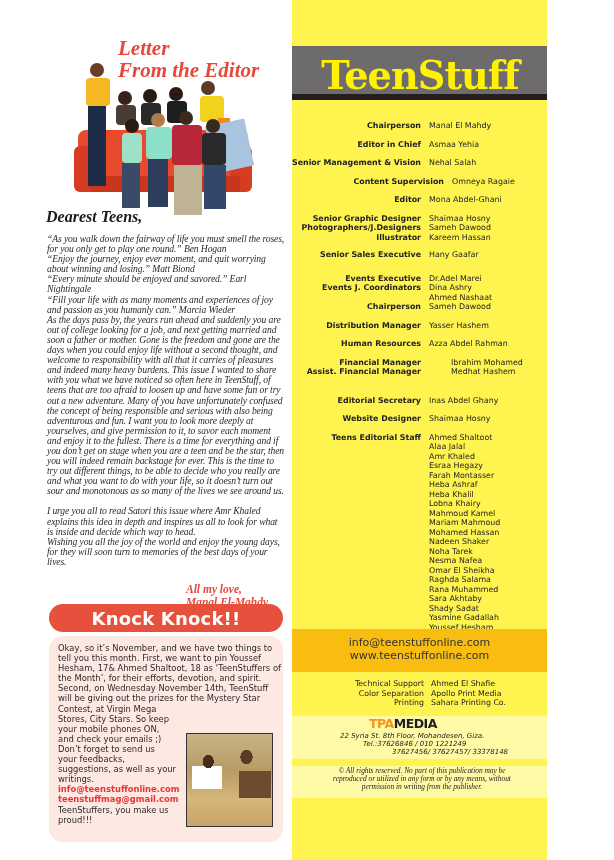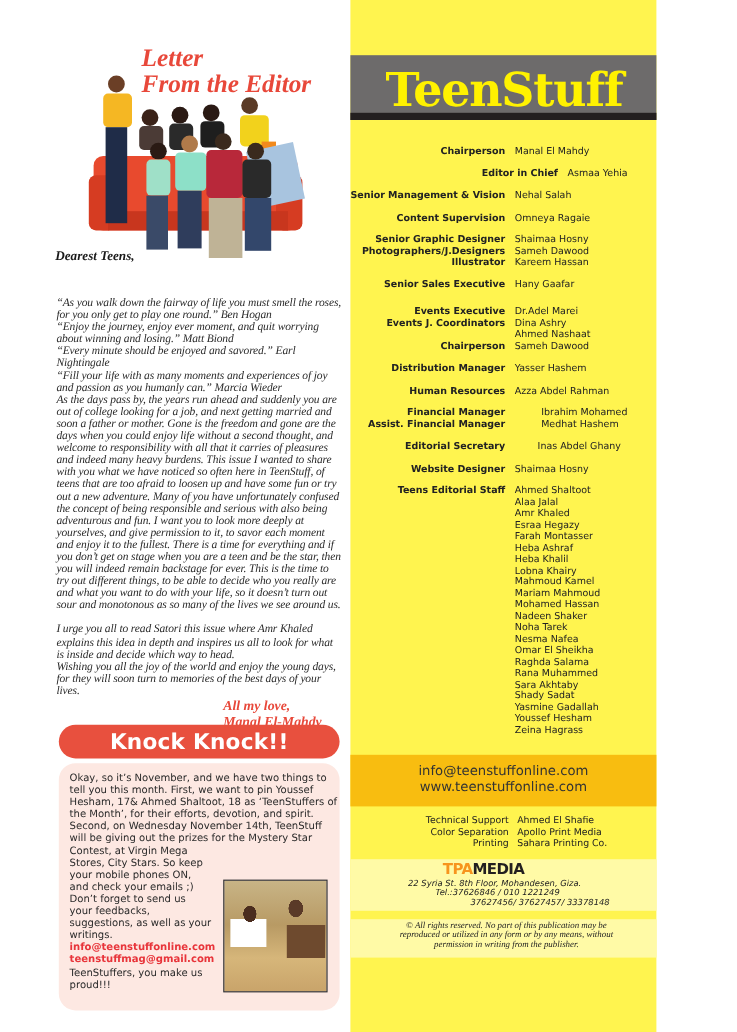--- a/index.html
+++ b/index.html
@@ -11,24 +11,24 @@
     position: absolute; left: 118px; top: 37px;
     font-family: "Liberation Serif", serif; font-style: italic; font-weight: bold;
     color: #e8483a; font-size: 21px; line-height: 22px;
   }
   .photo-group {
     position: absolute; left: 50px; top: 58px; width: 242px; height: 160px;
   }
   .salutation {
     position: absolute; left: 46px; top: 208px;
     font-family: "Liberation Serif", serif; font-style: italic; font-weight: bold;
-    font-size: 11px; color: #1a1a1a;
+    font-size: 16px; color: #1a1a1a;
   }
   .letter-body {
-    position: absolute; left: 47px; top: 248px; width: 238px;
+    position: absolute; left: 47px; top: 234px; width: 238px;
     font-family: "Liberation Serif", serif; font-style: italic;
     font-size: 9.6px; line-height: 10.1px; color: #2a2a2a;
     text-align: left; letter-spacing: -0.1px;
   }
   .letter-body p { margin: 0; }
   .letter-body p.gap { margin-top: 10px; }
   .signoff {
     position: absolute; left: 186px; top: 583px;
     font-family: "Liberation Serif", serif; font-style: italic; font-weight: bold;
     color: #e8483a; font-size: 11.5px; line-height: 13px;
@@ -210,42 +210,50 @@
 
 <div class="masthead" id="masthead">
     <div class="mh-row" style="margin-top: 9px;">
       <div class="mh-role">
         <div>Chairperson</div>
       </div>
       <div class="mh-names">
         <div>Manal El Mahdy</div>
       </div>
     </div>
-    <div class="mh-row" style="margin-top: 9px; padding-left: 44px;">
+    <div class="mh-row" style="margin-top: 9px;">
       <div class="mh-role">
         <div>Editor in Chief</div>
       </div>
       <div class="mh-names">
         <div>Asmaa Yehia</div>
       </div>
     </div>
     <div class="mh-row" style="margin-top: 9px;">
       <div class="mh-role">
         <div>Senior Management &amp; Vision</div>
       </div>
       <div class="mh-names">
         <div>Nehal Salah</div>
       </div>
     </div>
-    <div class="mh-row" style="margin-top: 9px;">
+    <div class="mh-row" style="margin-top: 9px; padding-left: 23px;">
       <div class="mh-role">
         <div>Content Supervision</div>
       </div>
       <div class="mh-names">
         <div>Omneya Ragaie</div>
+      </div>
+    </div>
+    <div class="mh-row" style="margin-top: 9px;">
+      <div class="mh-role">
+        <div>Editor</div>
+      </div>
+      <div class="mh-names">
+        <div>Mona Abdel-Ghani</div>
       </div>
     </div>
     <div class="mh-row" style="margin-top: 9px;">
       <div class="mh-role">
         <div>Senior Graphic Designer</div>
         <div>Photographers/J.Designers</div>
         <div>Illustrator</div>
       </div>
       <div class="mh-names">
         <div>Shaimaa Hosny</div>
@@ -294,21 +302,21 @@
     <div class="mh-row" style="margin-top: 9px; gap: 22px;">
       <div class="mh-role">
         <div>Financial Manager</div>
         <div>Assist. Financial Manager</div>
       </div>
       <div class="mh-names">
         <div>Ibrahim Mohamed</div>
         <div>Medhat Hashem</div>
       </div>
     </div>
-    <div class="mh-row" style="margin-top: 9px; gap: 19px;">
+    <div class="mh-row" style="margin-top: 19px;">
       <div class="mh-role">
         <div>Editorial Secretary</div>
       </div>
       <div class="mh-names">
         <div>Inas Abdel Ghany</div>
       </div>
     </div>
     <div class="mh-row" style="margin-top: 9px;">
       <div class="mh-role">
         <div>Website Designer</div>

